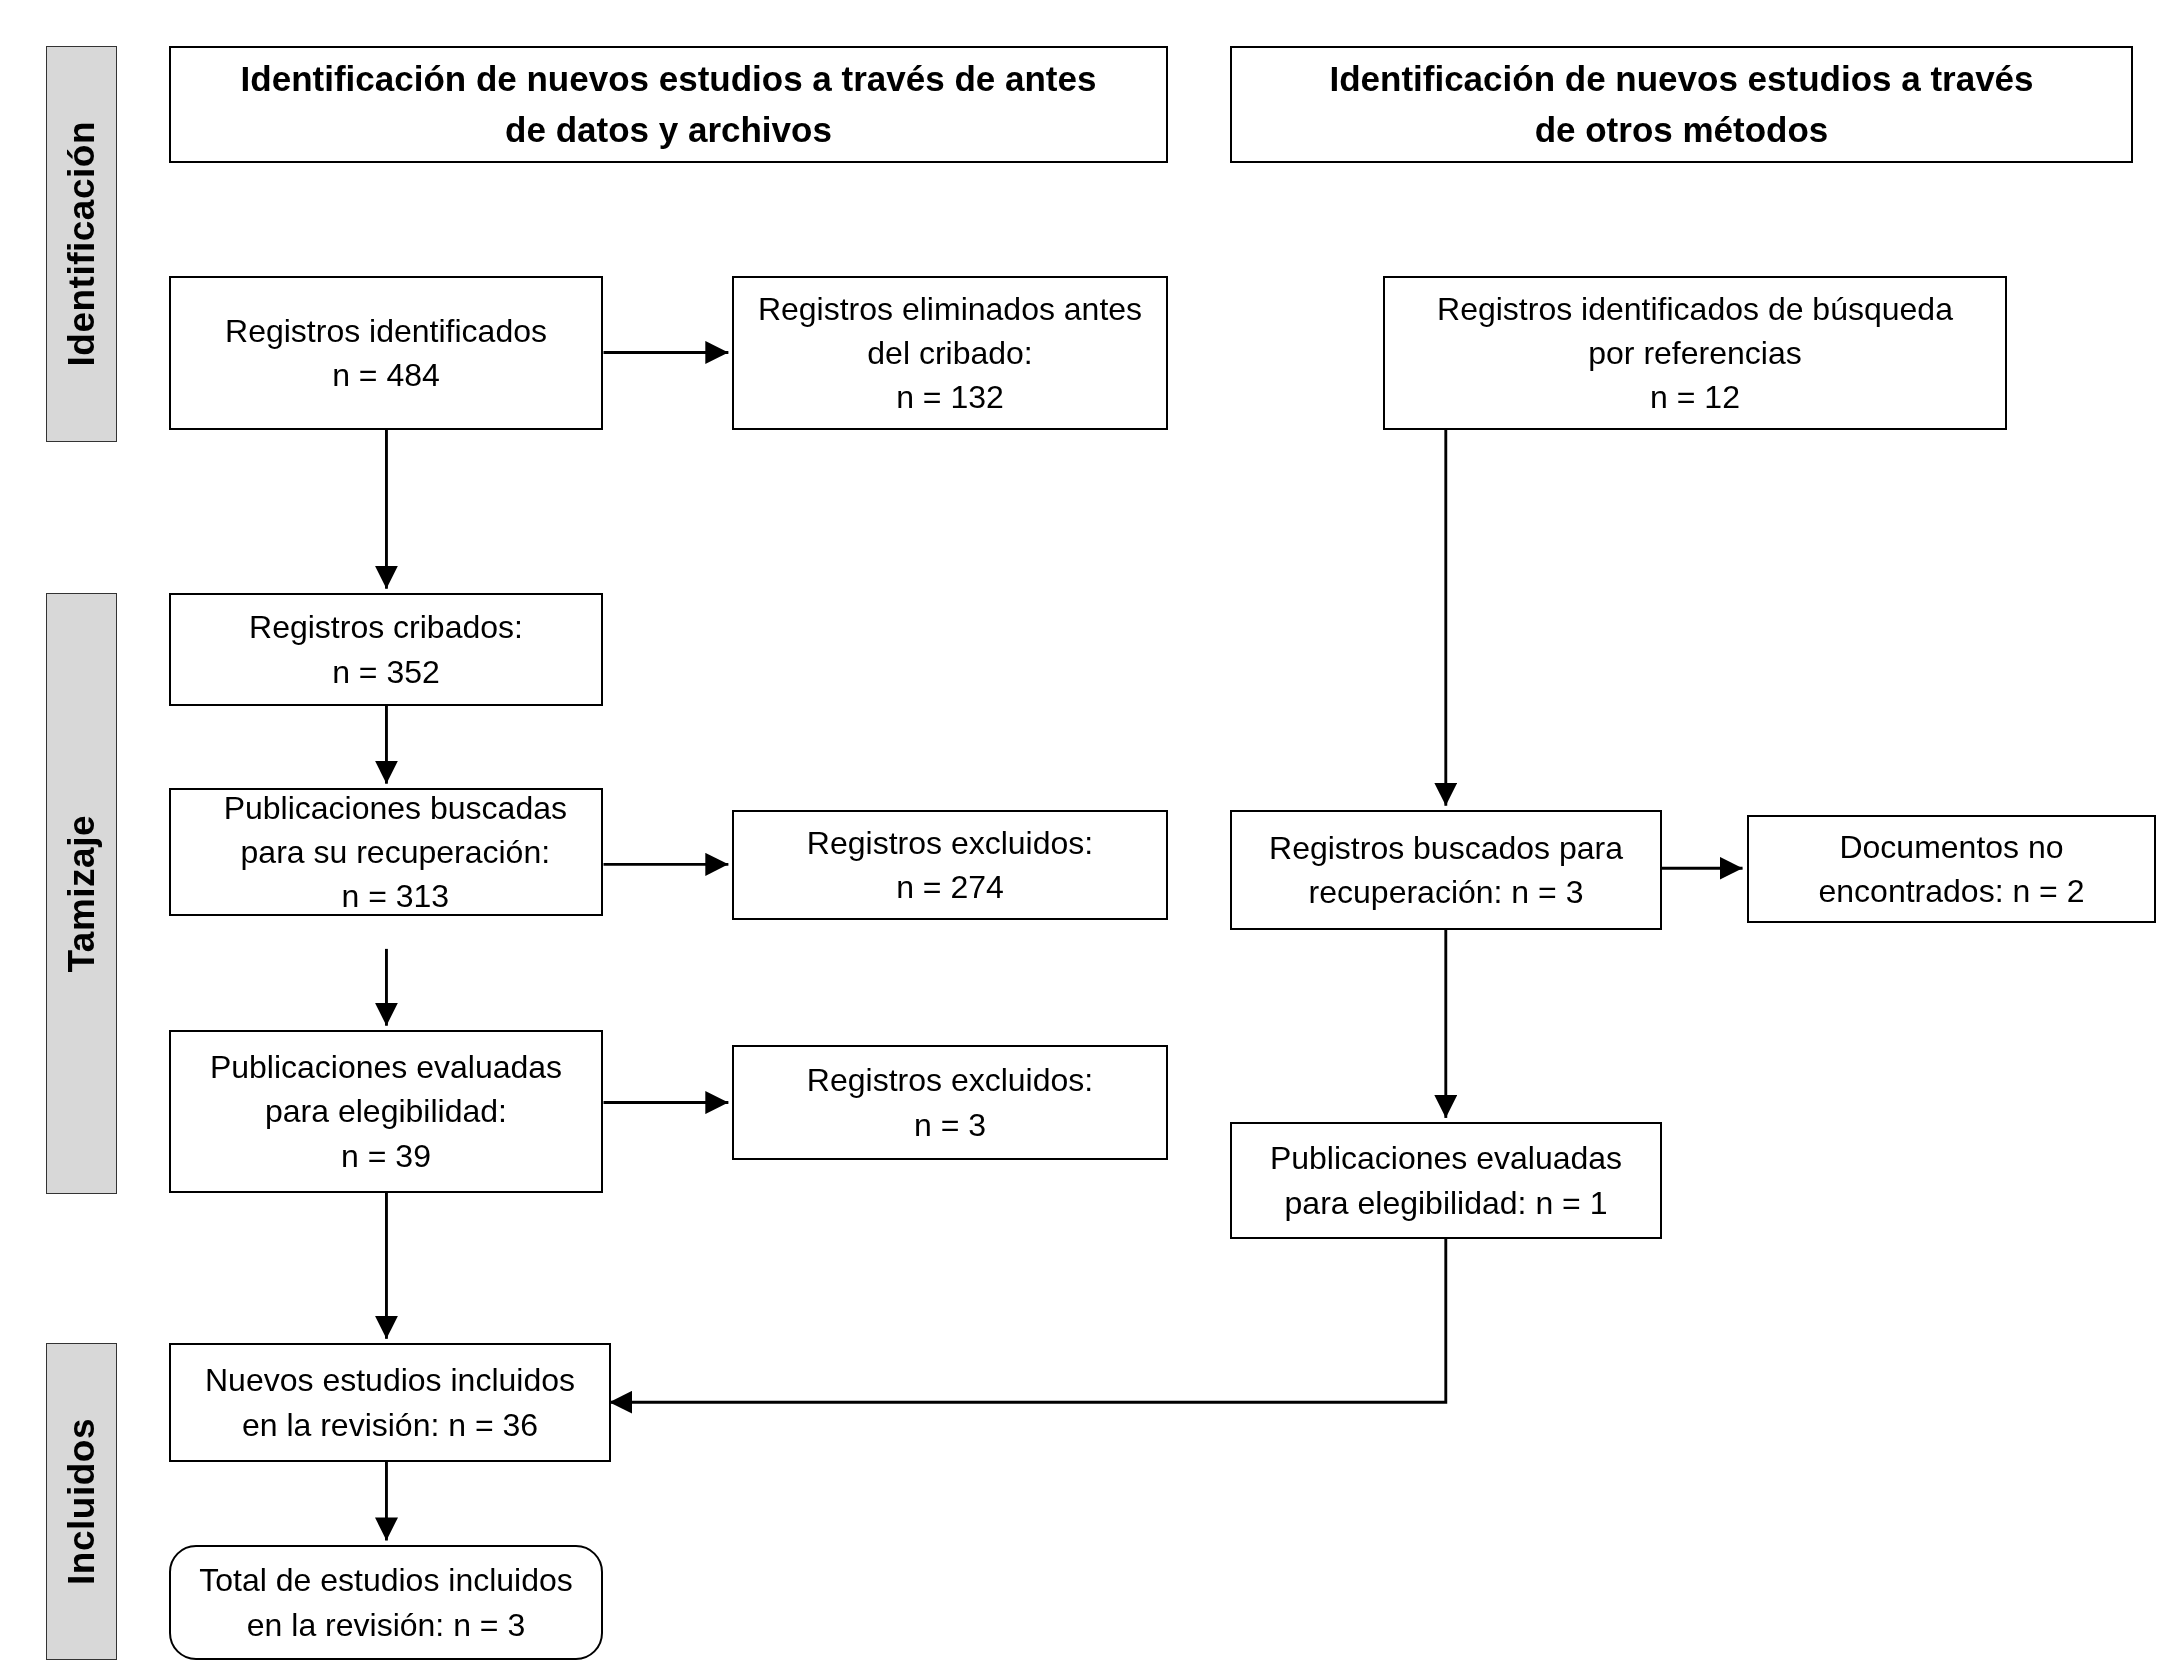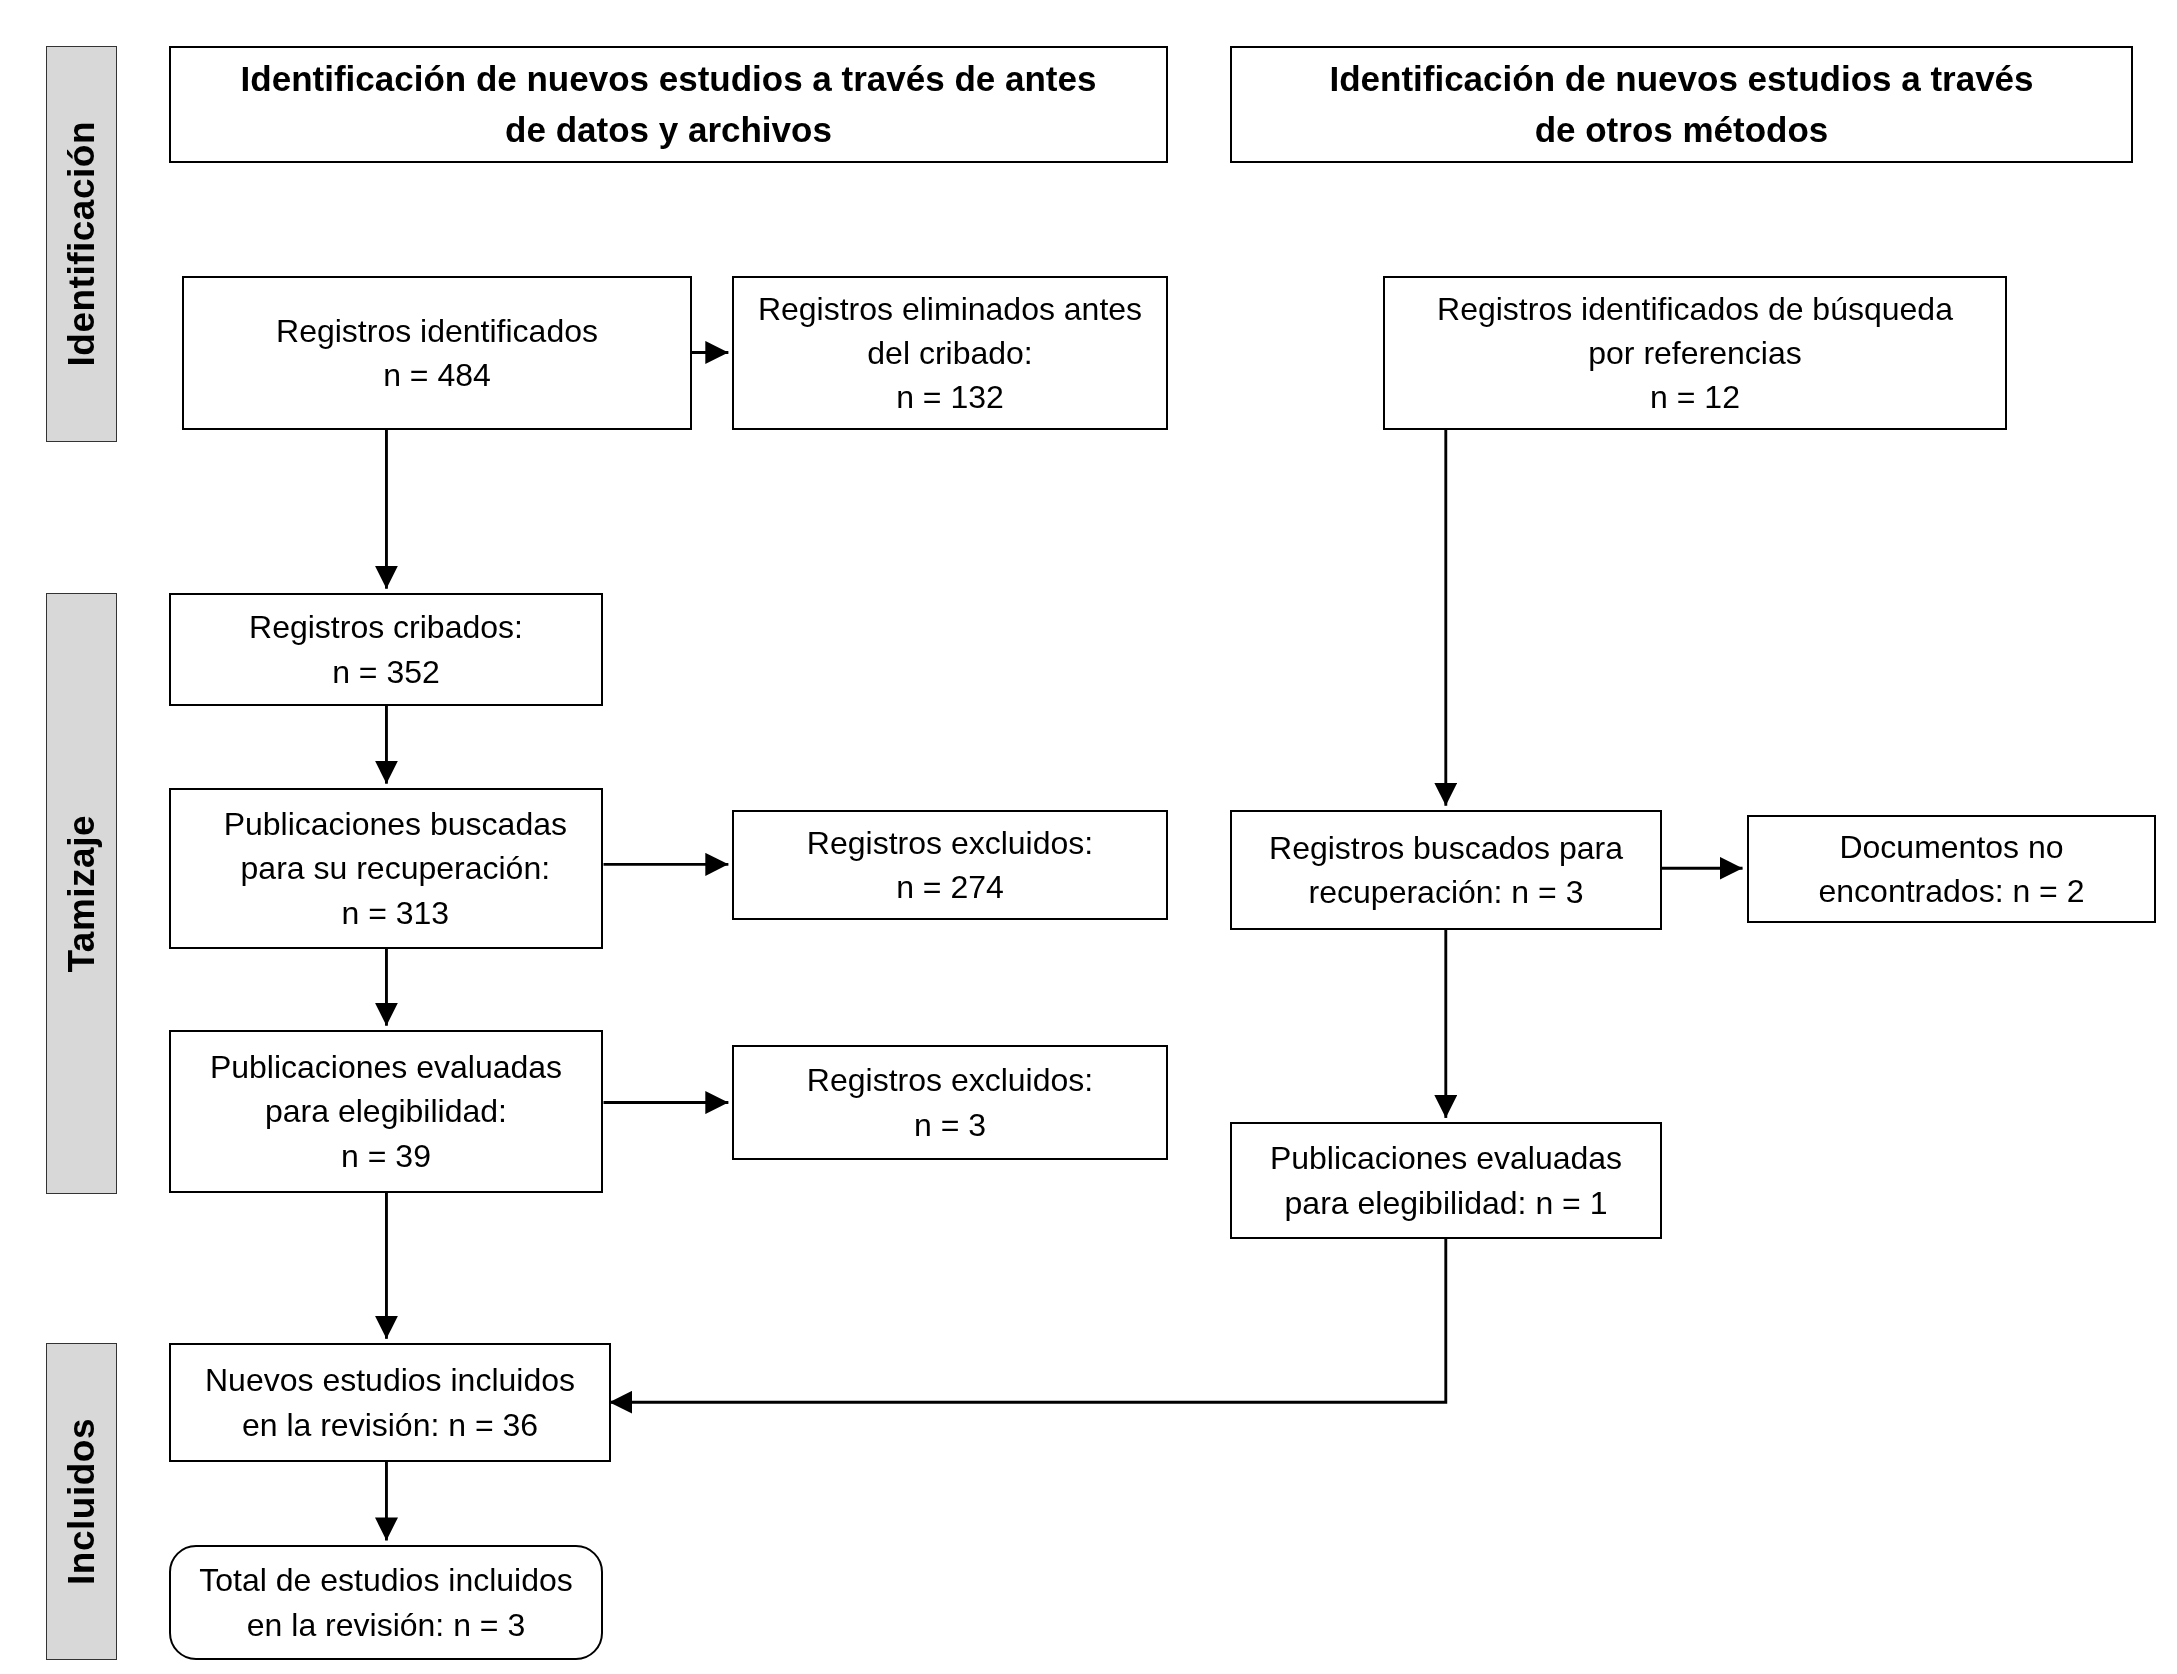--- a/index.html
+++ b/index.html
@@ -90,25 +90,25 @@
   </div>
   <div class="stage" style="left:46px; top:1343px; width:71px; height:317px;">
     <span>Incluidos</span>
   </div>
 
   <div class="box header-box" style="left:169px; top:46px; width:999px; height:117px;">Identificación de nuevos estudios a través de antes
 de datos y archivos</div>
   <div class="box header-box" style="left:1230px; top:46px; width:903px; height:117px;">Identificación de nuevos estudios a través
 de otros métodos</div>
 
-  <div class="box" style="left:182px; top:276px; width:510px; height:154px;">Registros identificados
+  <div class="box" style="left:169px; top:276px; width:434px; height:154px;">Registros identificados
 n = 484</div>
   <div class="box" style="left:169px; top:593px; width:434px; height:113px;">Registros cribados:
 n = 352</div>
-  <div class="box" style="left:169px; top:788px; width:434px; height:161px;padding-left:32px;">Publicaciones buscadas
+  <div class="box" style="left:169px; top:788px; width:434px; height:128px;padding-left:32px;">Publicaciones buscadas
 para su recuperación:
 n = 313</div>
   <div class="box" style="left:169px; top:1030px; width:434px; height:163px;">Publicaciones evaluadas
 para elegibilidad:
 n = 39</div>
   <div class="box" style="left:169px; top:1343px; width:442px; height:119px;">Nuevos estudios incluidos
 en la revisión: n = 36</div>
   <div class="box" style="left:169px; top:1545px; width:434px; height:115px;border-radius:27px;">Total de estudios incluidos
 en la revisión: n = 3</div>
 

